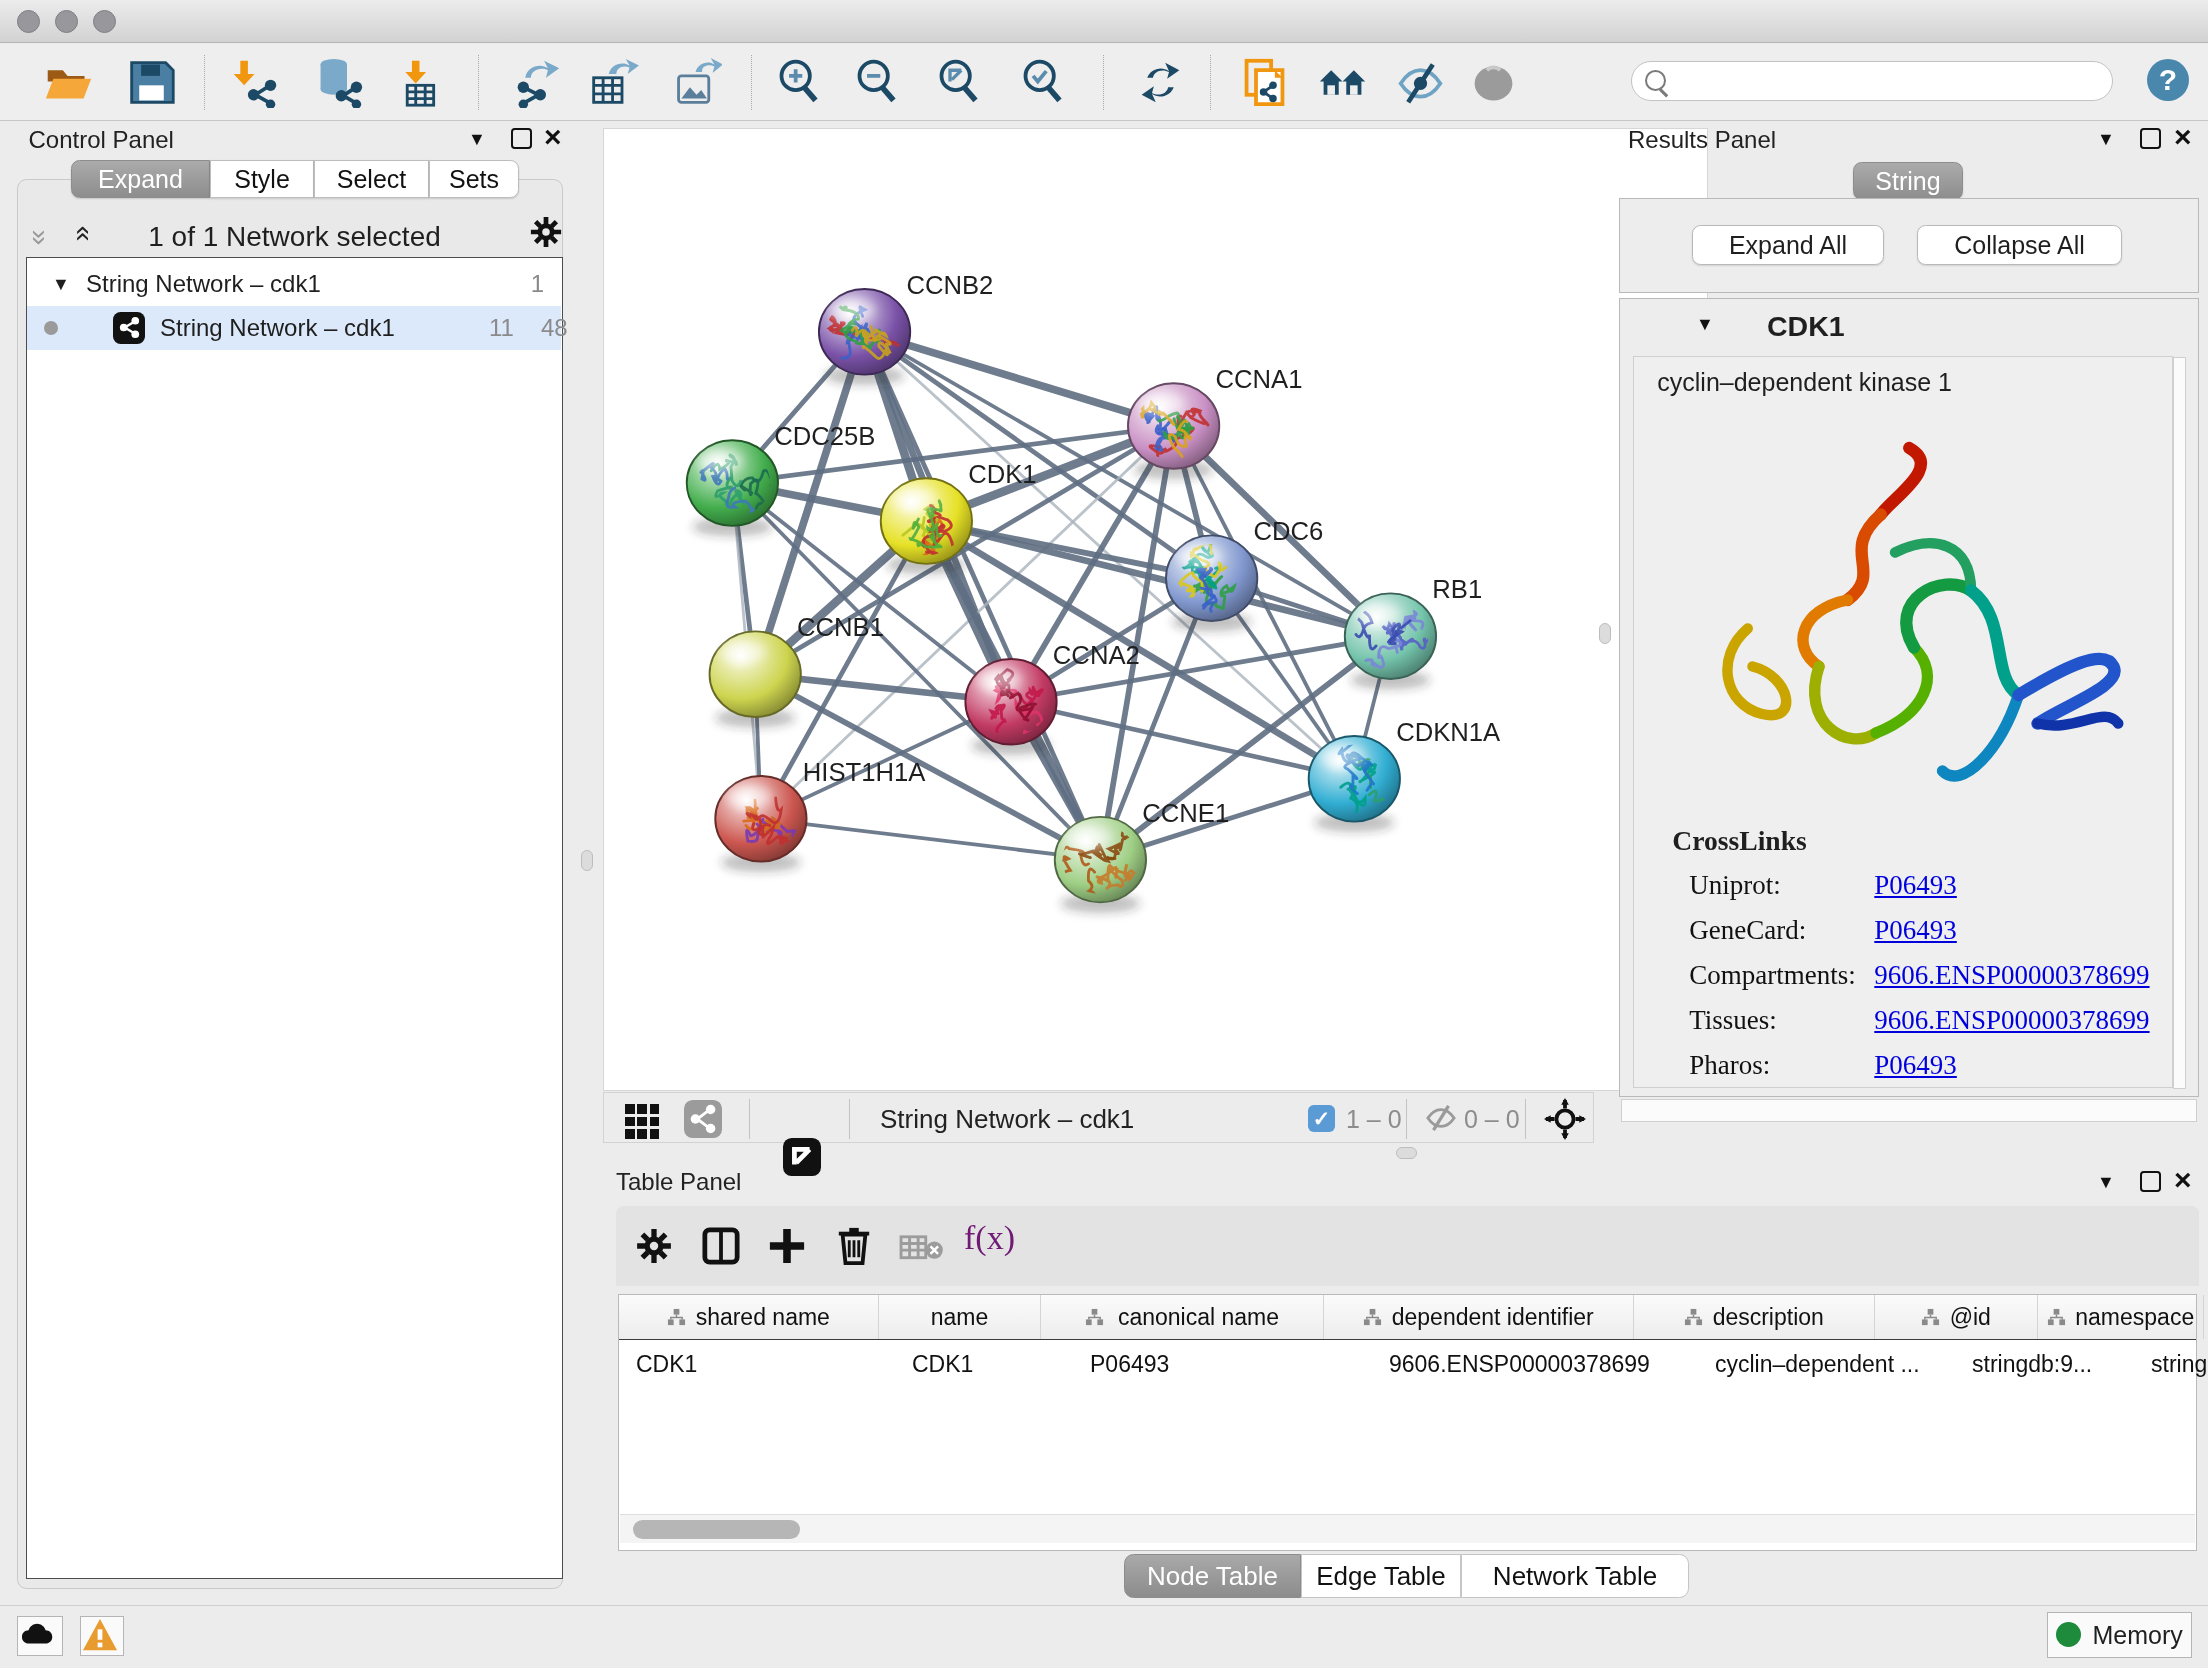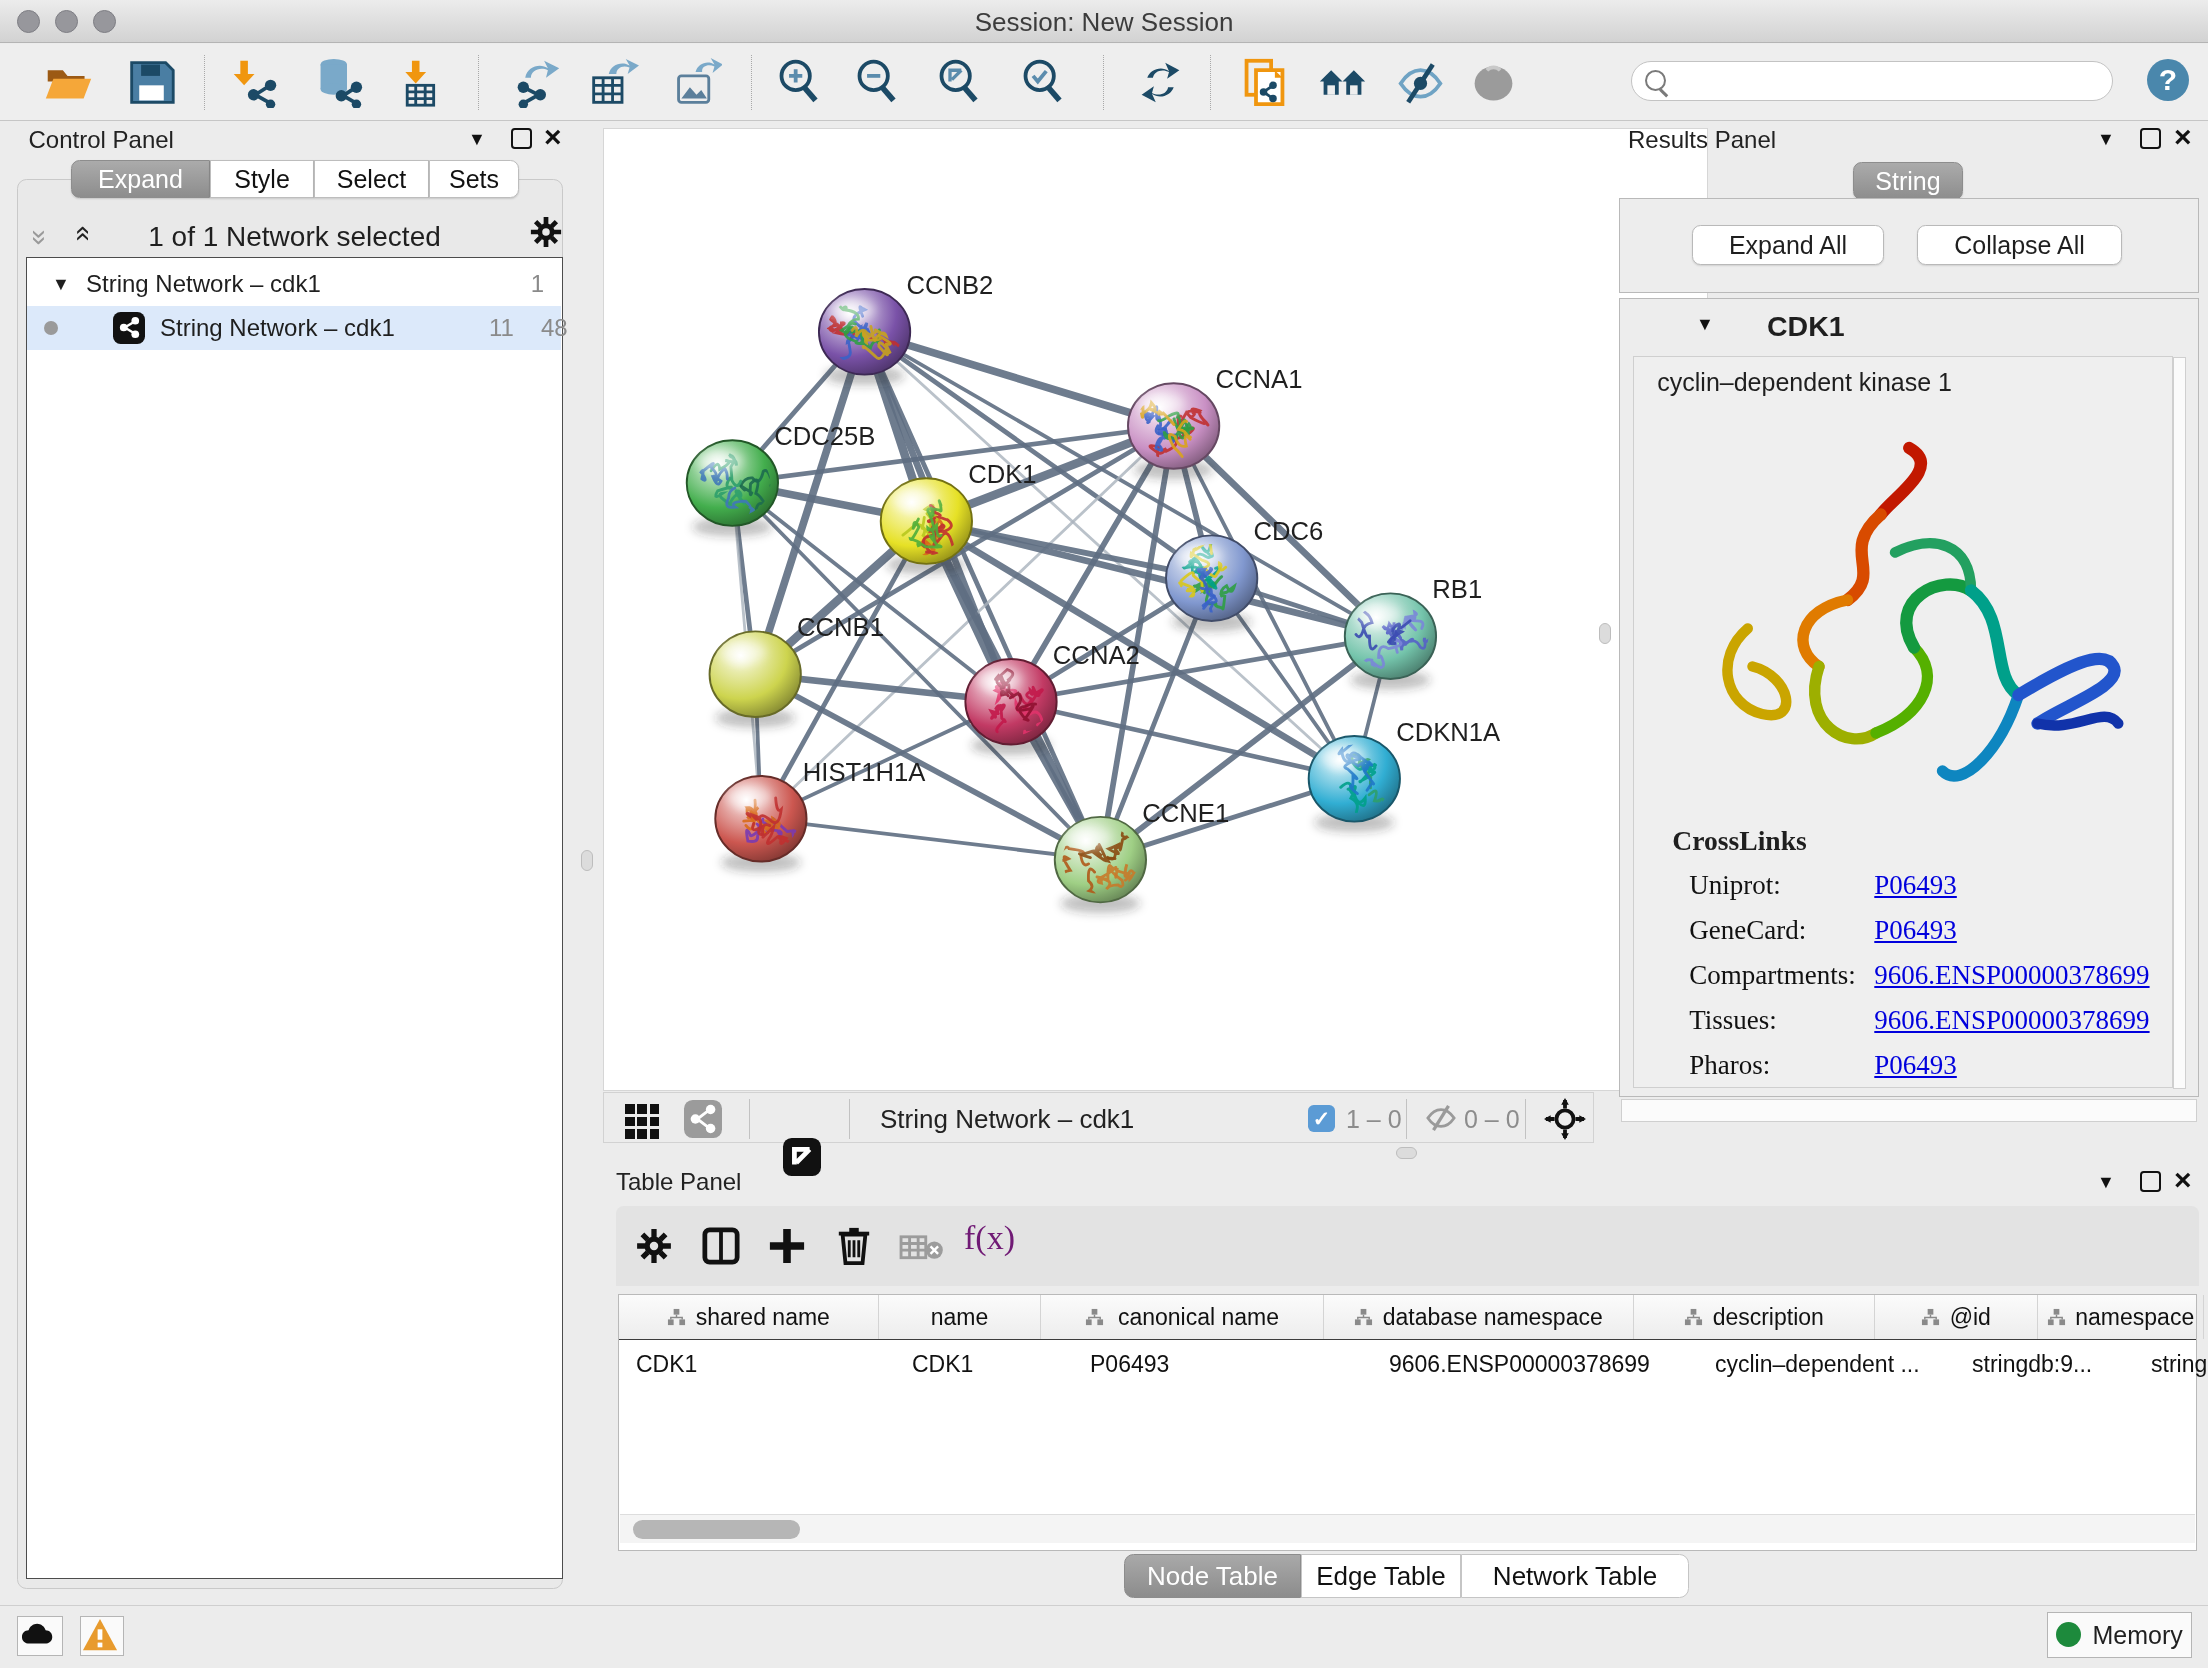--- a/index.html
+++ b/index.html
@@ -90,21 +90,20 @@
 </style>
 </head>
 <body>
 
 <div class="app">
 
   <div class="abs titlebar">
     <div class="abs tl" style="left:17px"></div>
     <div class="abs tl" style="left:55px"></div>
     <div class="abs tl" style="left:93px"></div>
-    <div class="abs win-title">Session: New Session</div>
   </div>
 
   <div class="abs toolbar">
     <div class="abs tb-ic" style="left:43px">
       <svg width="51" height="51" viewBox="0 0 54 54">
           <path d="M5 14h16l5 6h18v6H5z" fill="#9c5a14"></path>
           <path d="M3 44l8-21h40l-8 21z" fill="#f5a739"></path>
         </svg>
     </div>
     <div class="abs tb-ic" style="left:126px">
@@ -795,21 +794,21 @@
         </div>
         <div class="th" style="width: 309px; flex: 0 0 309px;">
           <svg width="19" height="19" viewBox="0 0 20 20">
             <g fill="#8a8a8a">
               <rect x="7" y="1" width="6" height="6"></rect>
               <rect x="1" y="12" width="6" height="6"></rect>
               <rect x="13" y="12" width="6" height="6"></rect>
             </g>
             <path d="M10 7v3M4 12v-2h12v2" stroke="#8a8a8a" stroke-width="1.5" fill="none"></path>
           </svg>
-          <span>database namespace</span>
+          <span>dependent identifier</span>
         </div>
         <div class="th" style="width: 240px; flex: 0 0 240px;">
           <svg width="19" height="19" viewBox="0 0 20 20">
             <g fill="#8a8a8a">
               <rect x="7" y="1" width="6" height="6"></rect>
               <rect x="1" y="12" width="6" height="6"></rect>
               <rect x="13" y="12" width="6" height="6"></rect>
             </g>
             <path d="M10 7v3M4 12v-2h12v2" stroke="#8a8a8a" stroke-width="1.5" fill="none"></path>
           </svg>

